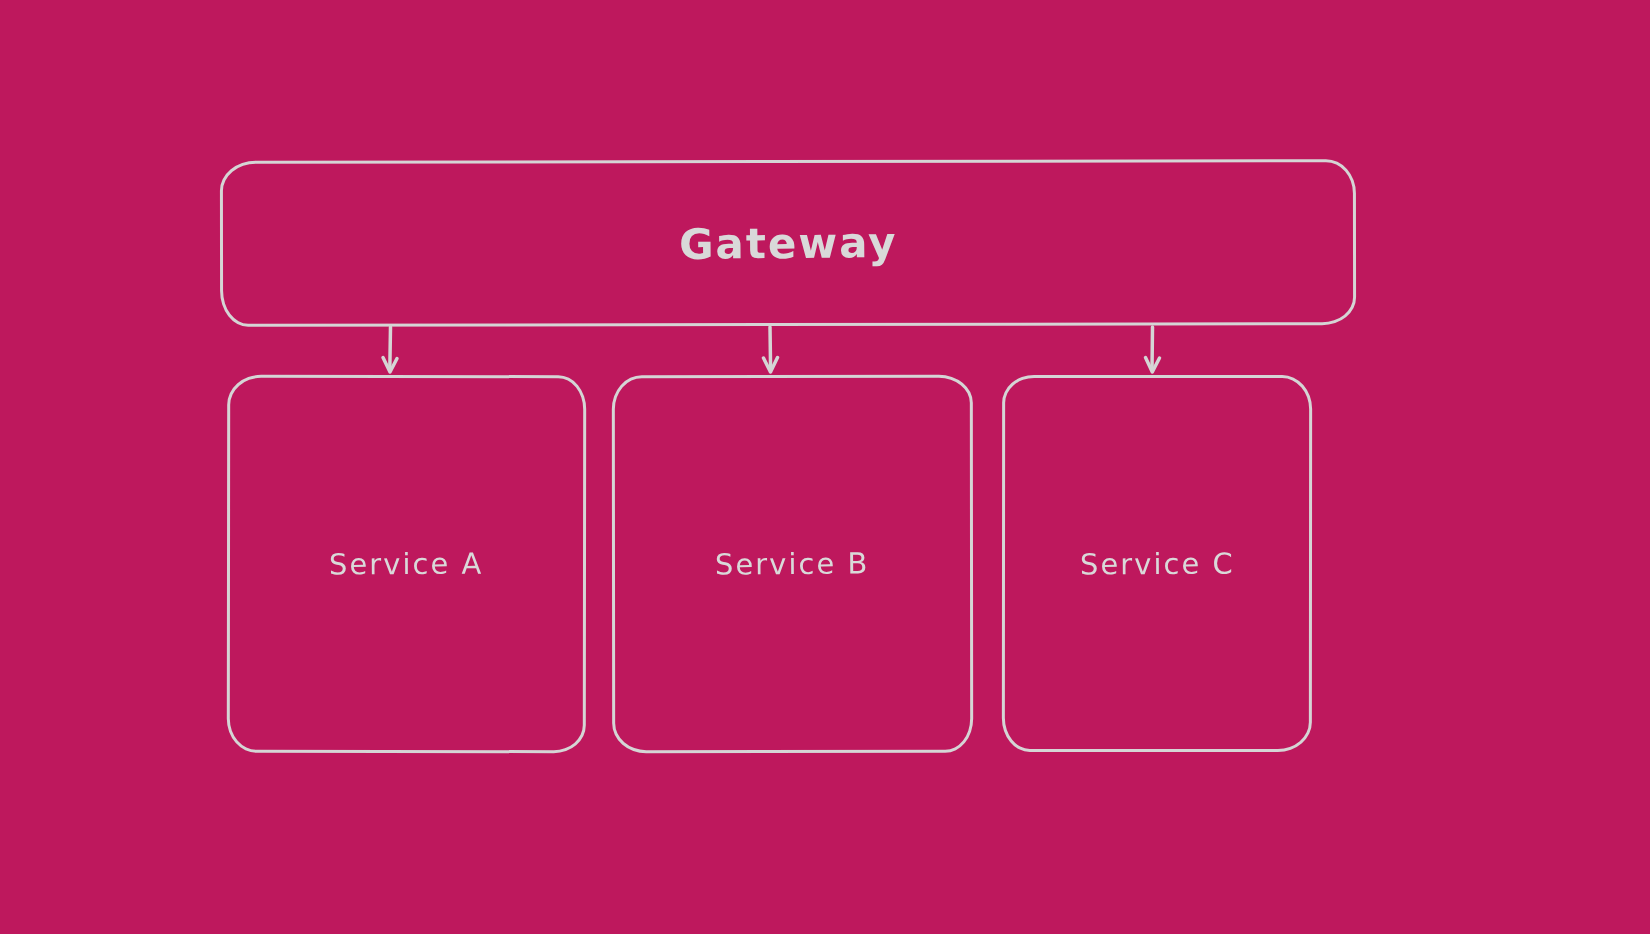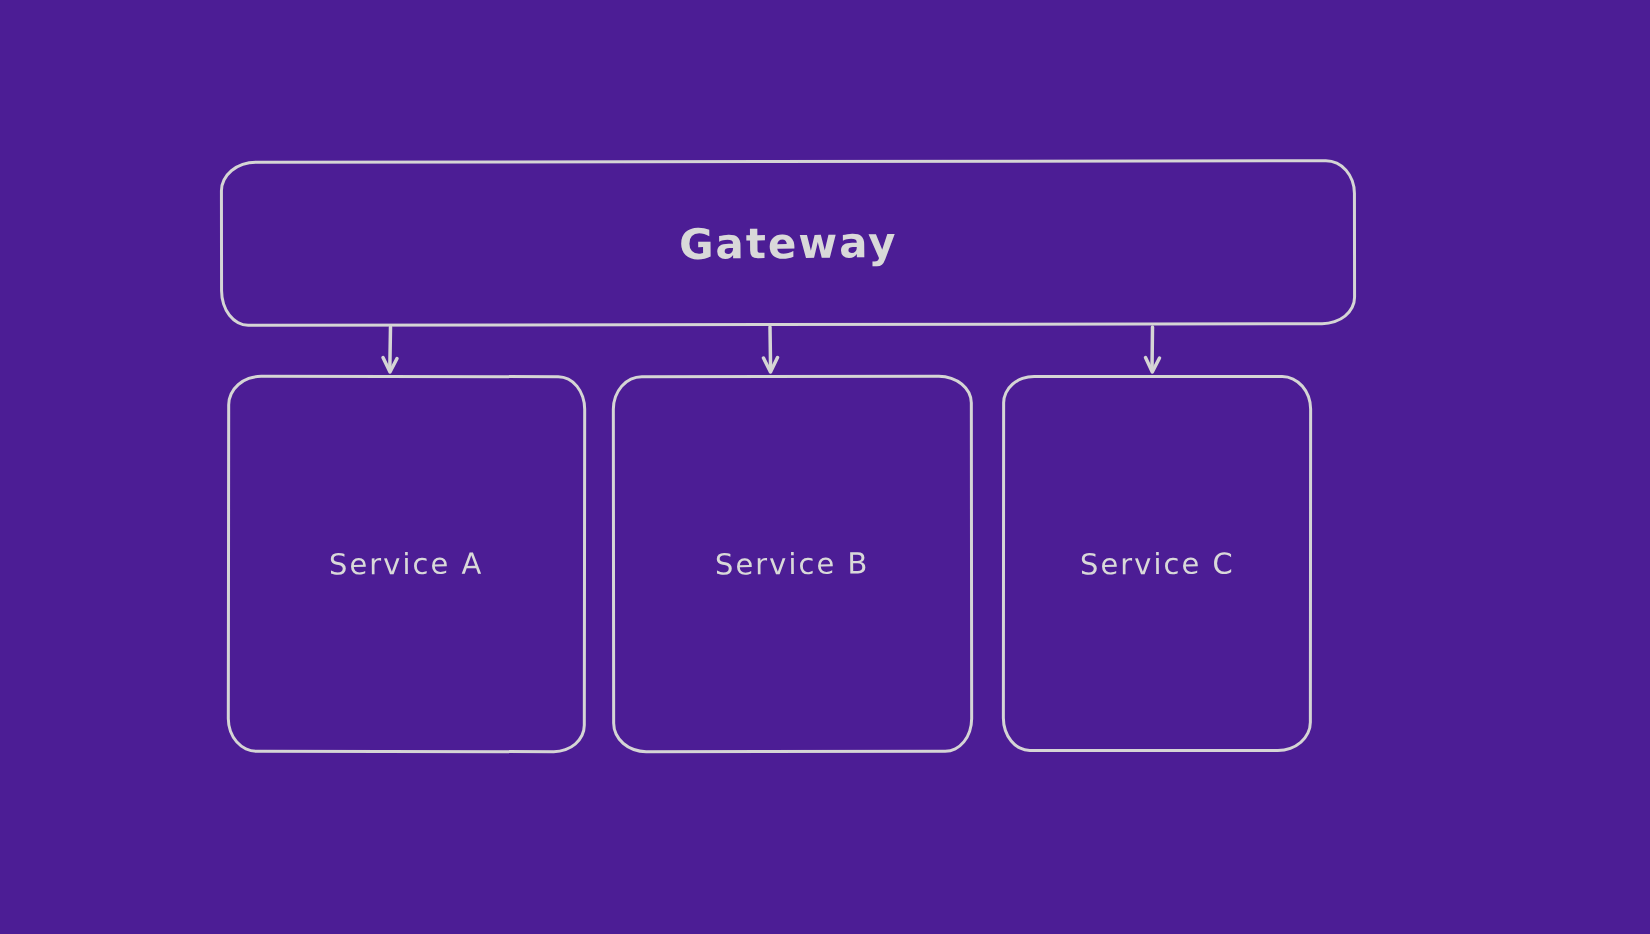--- a/index.html
+++ b/index.html
@@ -7,21 +7,21 @@
     padding: 0;
     background: #161616;
     width: 1650px;
     height: 934px;
     overflow: hidden;
   }
   .canvas {
     position: relative;
     width: 1650px;
     height: 934px;
-    background: #4c1d95;
+    background: #be185d;
     font-family: "DejaVu Sans", sans-serif;
   }
   .node {
     position: absolute;
     border: 3.5px solid #d5d5d5;
     background: transparent;
     display: flex;
     align-items: center;
     justify-content: center;
     box-sizing: border-box;

